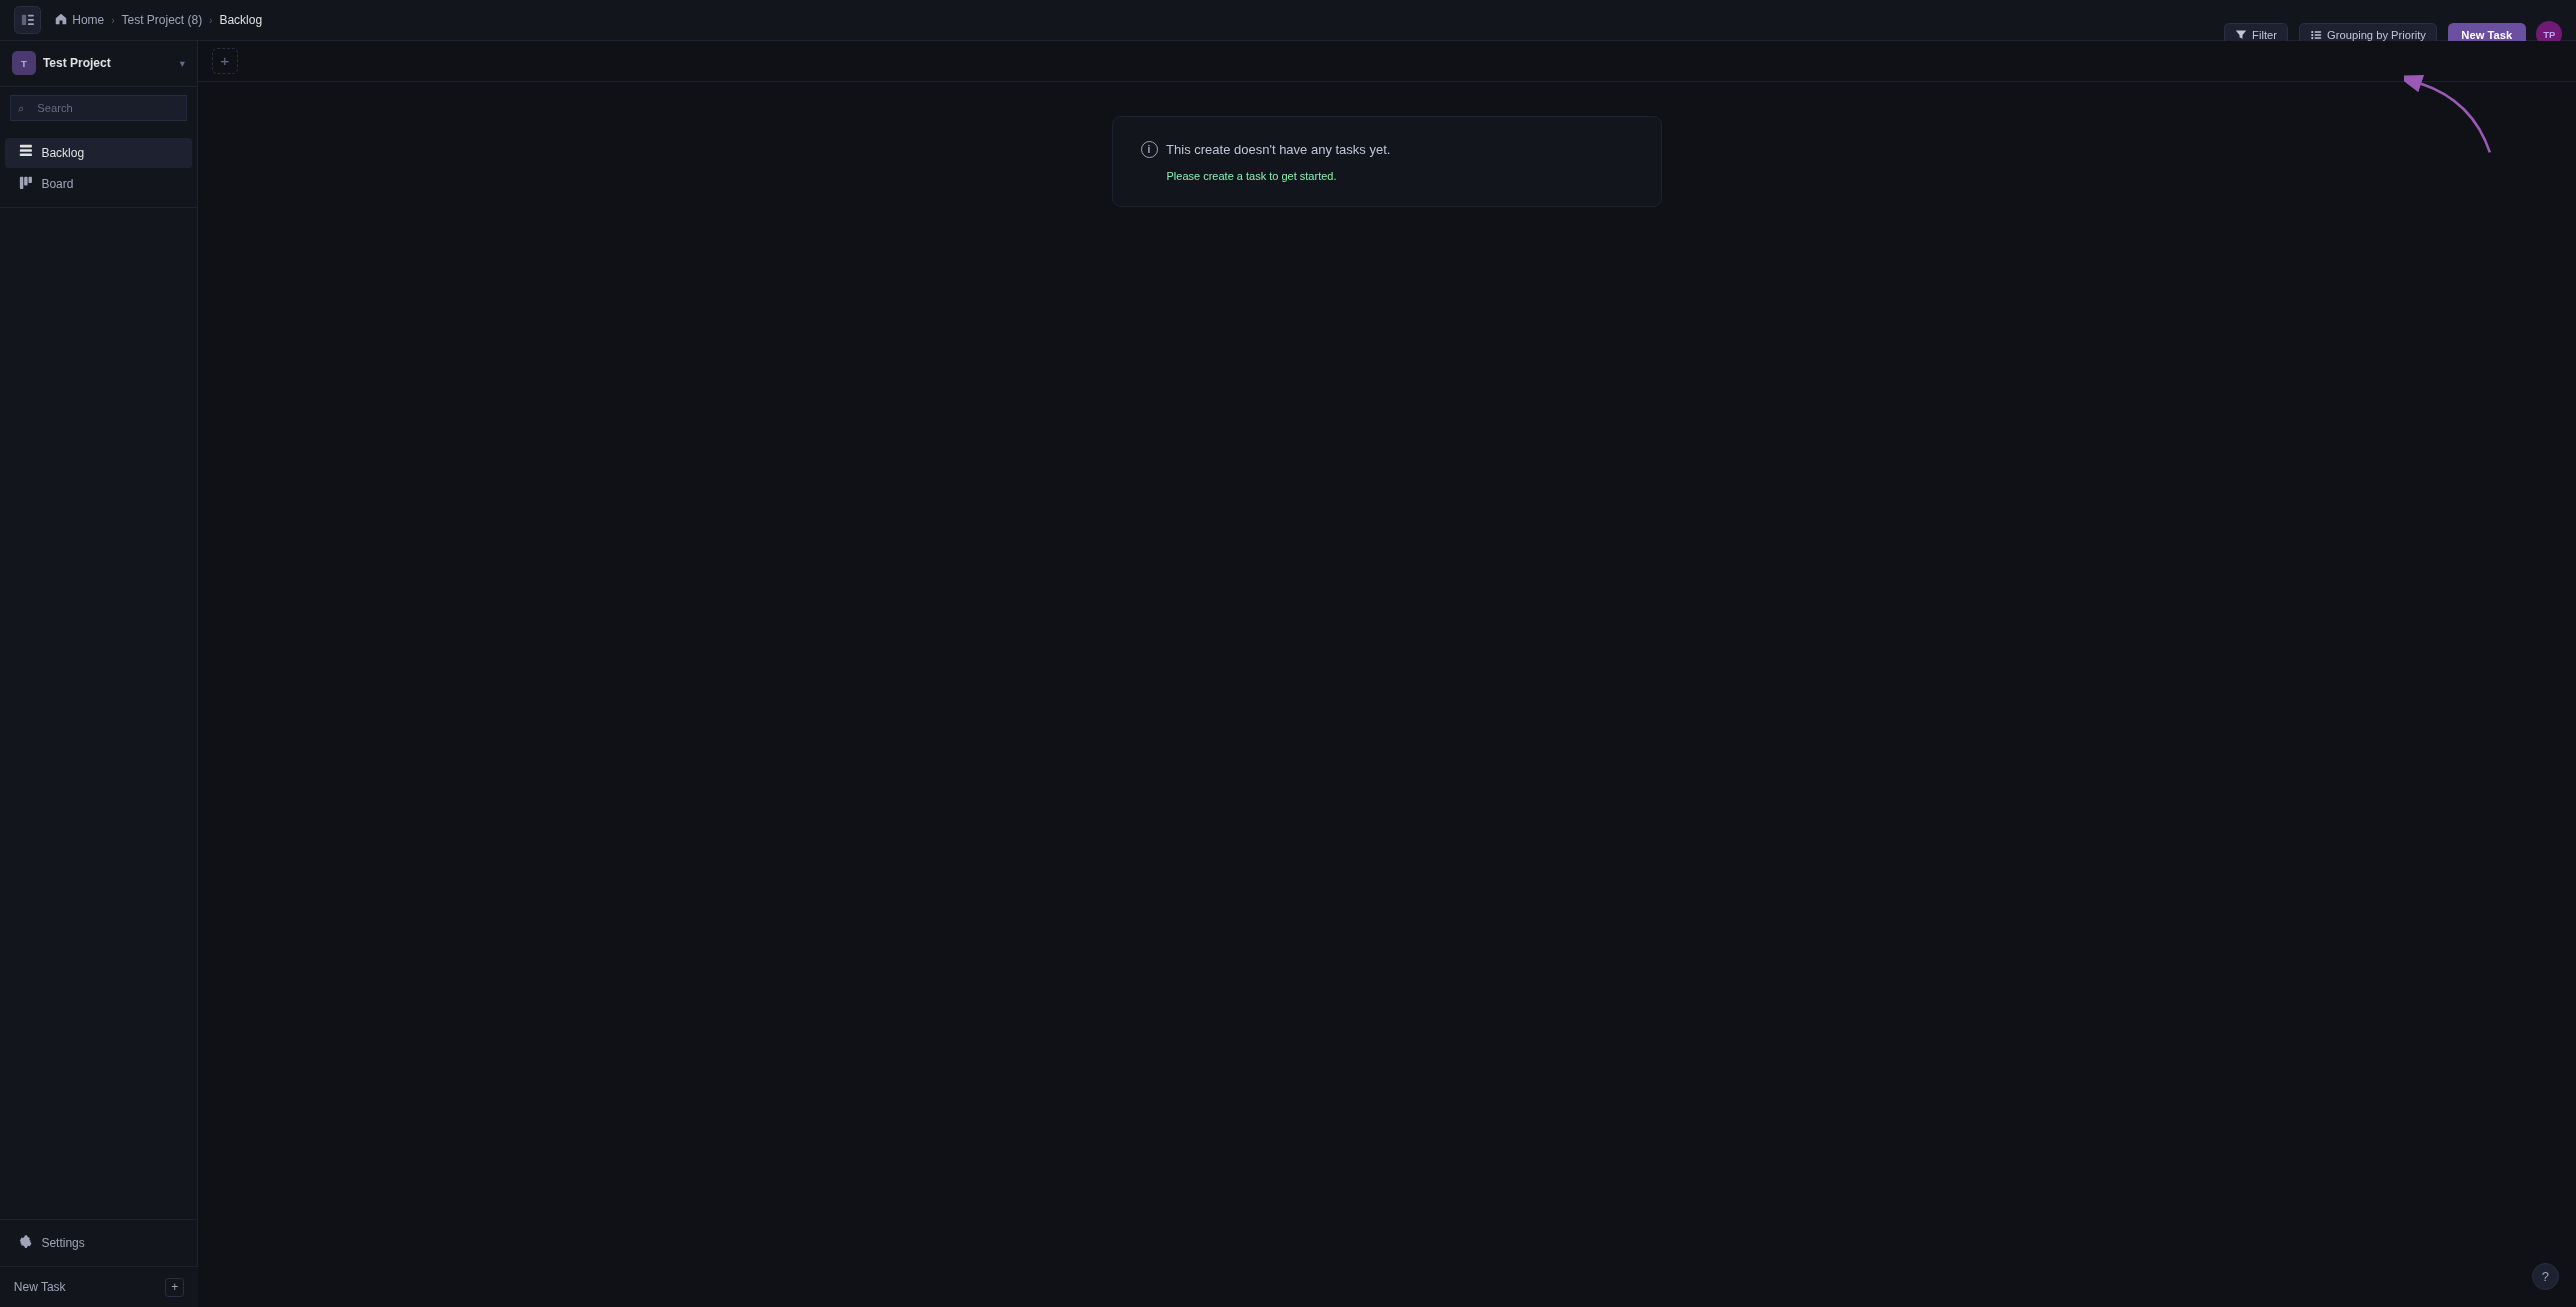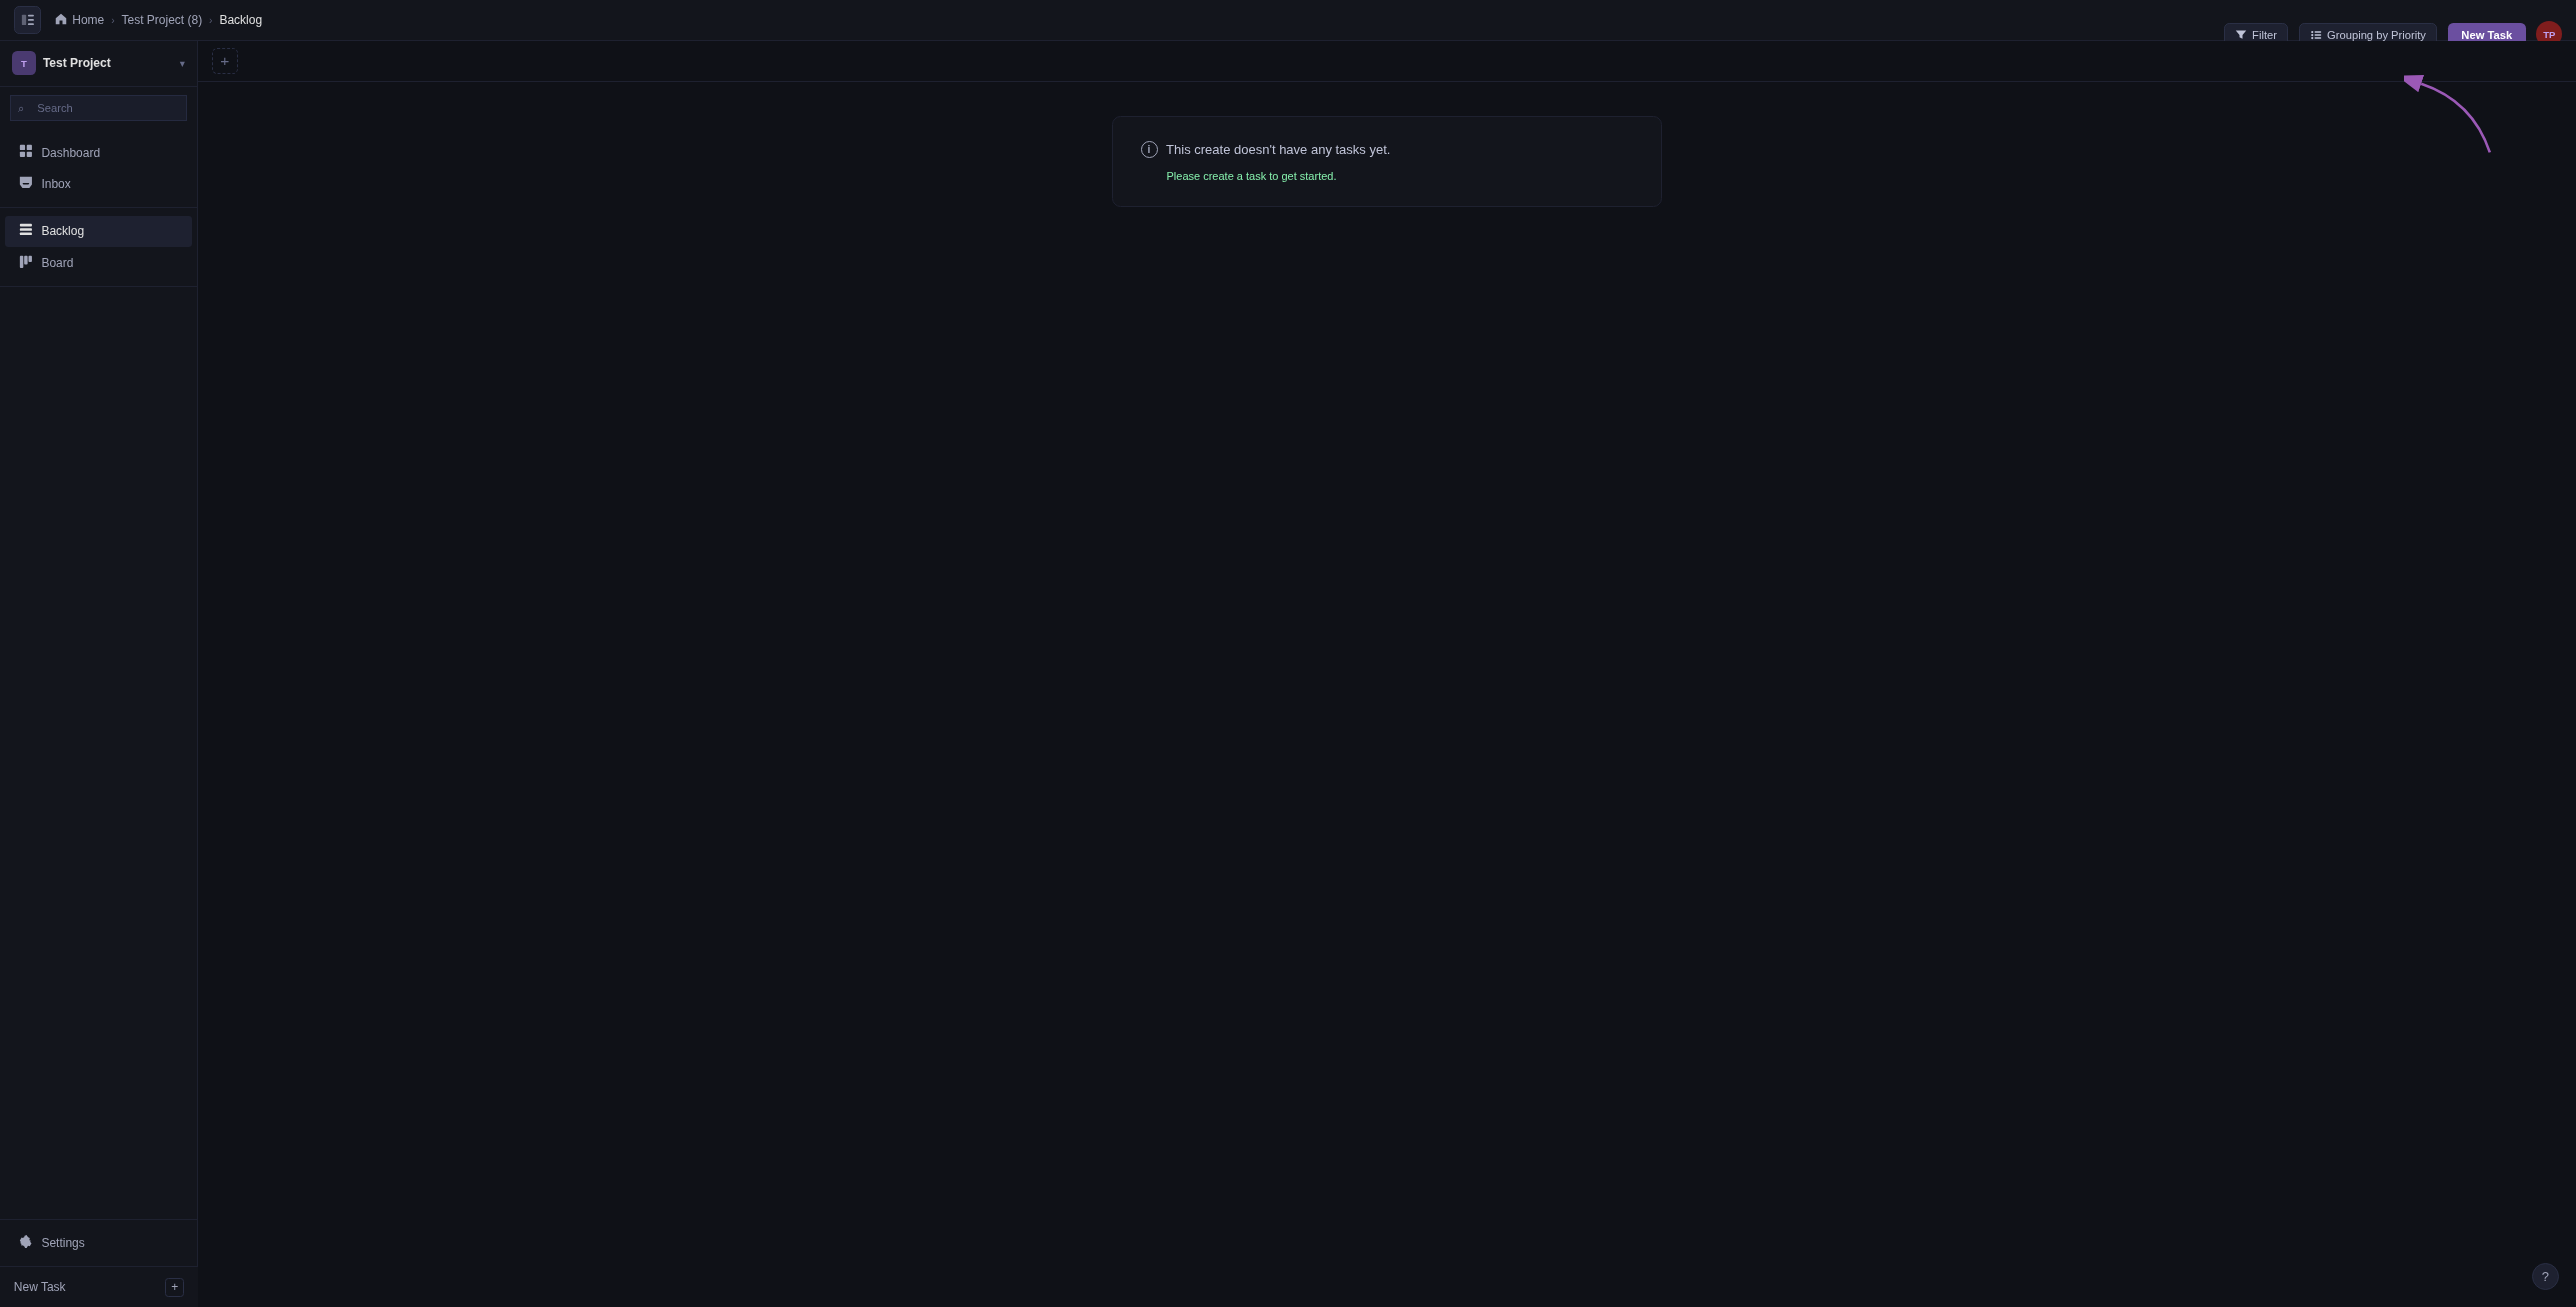--- a/index.html
+++ b/index.html
@@ -335,21 +335,21 @@
       justify-content: center;
       color: #a0a4b8;
       font-size: 13px;
       cursor: pointer;
     }
 
     
     .top-avatar {
       width: 26px;
       height: 26px;
-      background: #7f1d1d;
+      background: #701a75;
       border-radius: 50%;
       display: flex;
       align-items: center;
       justify-content: center;
       font-size: 9.5px;
       font-weight: 700;
       color: #c0a0f0;
       cursor: pointer;
       margin-top: 28px;
     }
@@ -429,41 +429,20 @@
           <span class="project-name">Test Project</span>
         </div>
         <span class="project-chevron">▾</span>
       </div>
 
       <div class="search-box">
         <span class="search-icon-wrap">⌕</span>
         <input class="search-input" type="text" placeholder="Search" style="">
       </div>
 
-      <div class="sidebar-section">
-        <div class="sidebar-item">
-          <span class="sidebar-item-icon">
-            <svg width="13.8" height="13.8" viewBox="0 0 16 16" fill="currentColor">
-              <rect x="1" y="1" width="6" height="6" rx="1"></rect>
-              <rect x="9" y="1" width="6" height="6" rx="1"></rect>
-              <rect x="1" y="9" width="6" height="6" rx="1"></rect>
-              <rect x="9" y="9" width="6" height="6" rx="1"></rect>
-            </svg>
-          </span>
-          <span>Dashboard</span>
-        </div>
-        <div class="sidebar-item">
-          <span class="sidebar-item-icon">
-            <svg width="13.8" height="13.8" viewBox="0 0 16 16" fill="currentColor">
-              <path d="M1 1h14v9l-3 4H4L1 10V1zm0 7h3l1 2h6l1-2h3"></path>
-            </svg>
-          </span>
-          <span>Inbox</span>
-        </div>
-      </div>
 
       <div class="sidebar-section">
         <div class="sidebar-item active">
           <span class="sidebar-item-icon">
             <svg width="13.8" height="13.8" viewBox="0 0 16 16" fill="currentColor">
               <rect x="1" y="1" width="14" height="3" rx="1"></rect>
               <rect x="1" y="6" width="14" height="3" rx="1"></rect>
               <rect x="1" y="11" width="14" height="3" rx="1"></rect>
             </svg>
           </span>

